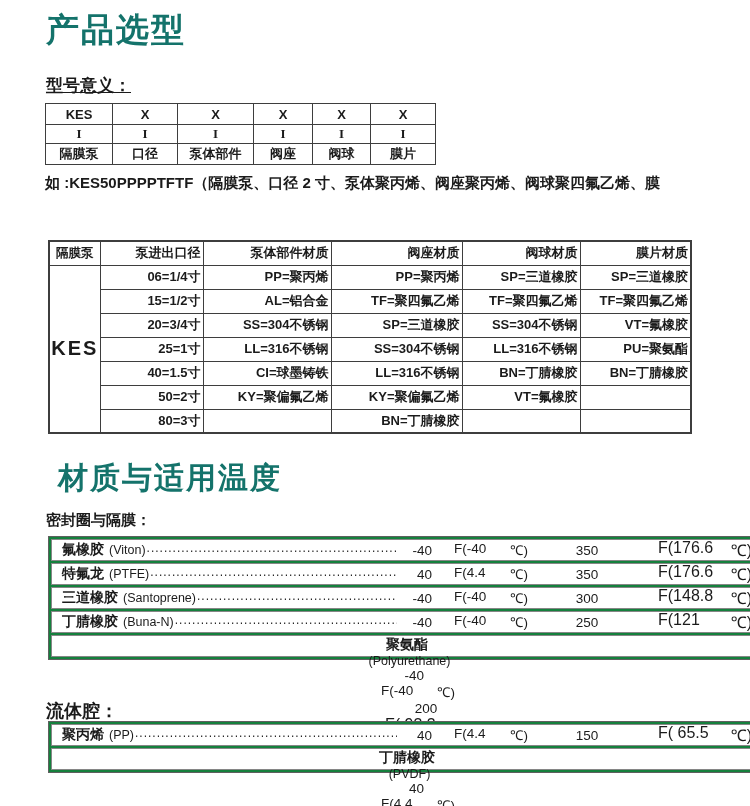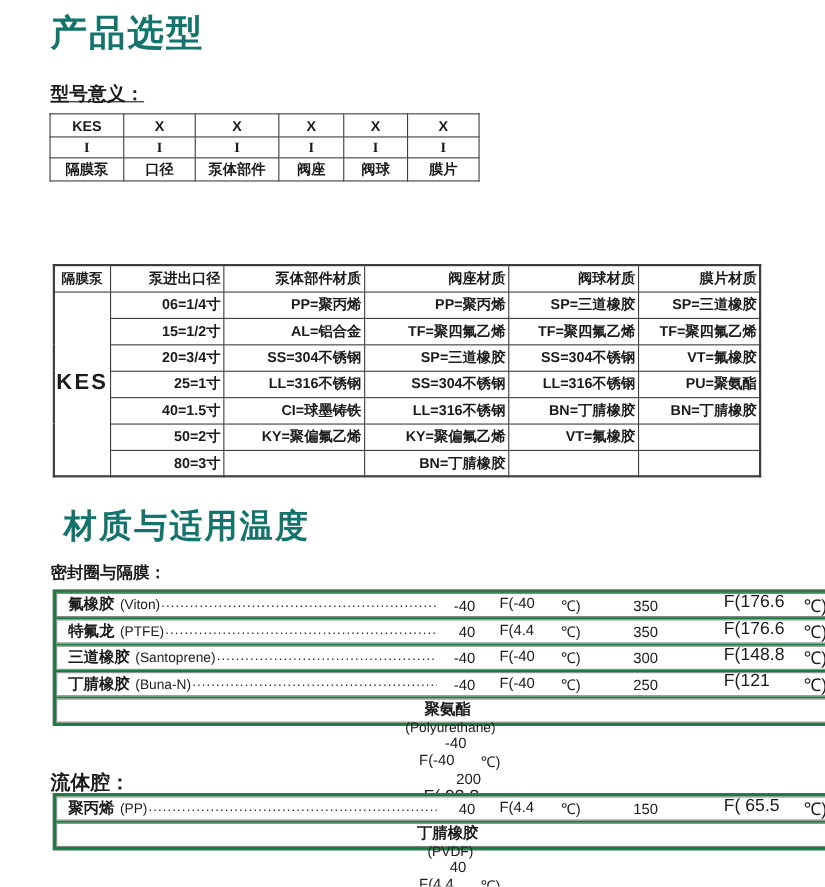--- a/index.html
+++ b/index.html
@@ -103,20 +103,21 @@
     <td>口径</td>
     <td>泵体部件</td>
     <td>阀座</td>
     <td>阀球</td>
     <td>膜片</td>
   </tr>
 </tbody>
   </table>
 
 <div id="example" class="abs">
+  <div class="l1">如 :KES50PPPPTFTF（隔膜泵、口径 2 寸、泵体聚丙烯、阀座聚丙烯、阀球聚四氟乙烯、膜</div>
 </div>
 
 <table id="sel-table" class="abs">
   <colgroup>
       <col style="width:51px">
       <col style="width:103px">
       <col style="width:128px">
       <col style="width:131px">
       <col style="width:118px">
       <col style="width:111px">

